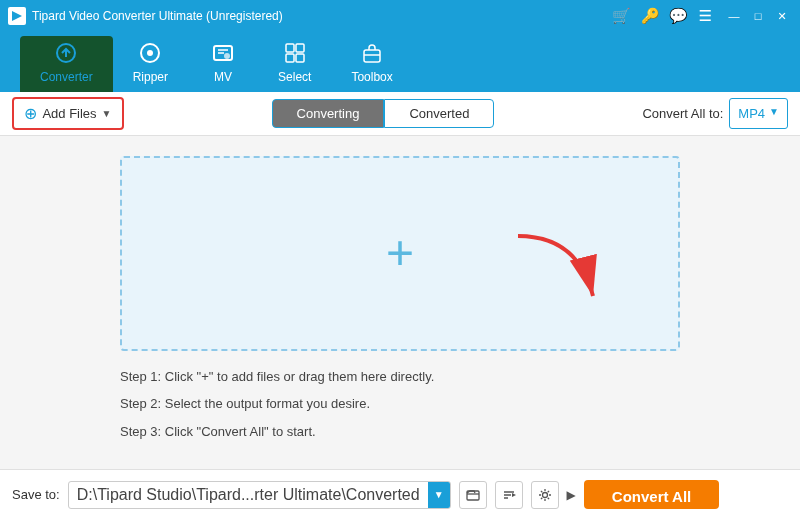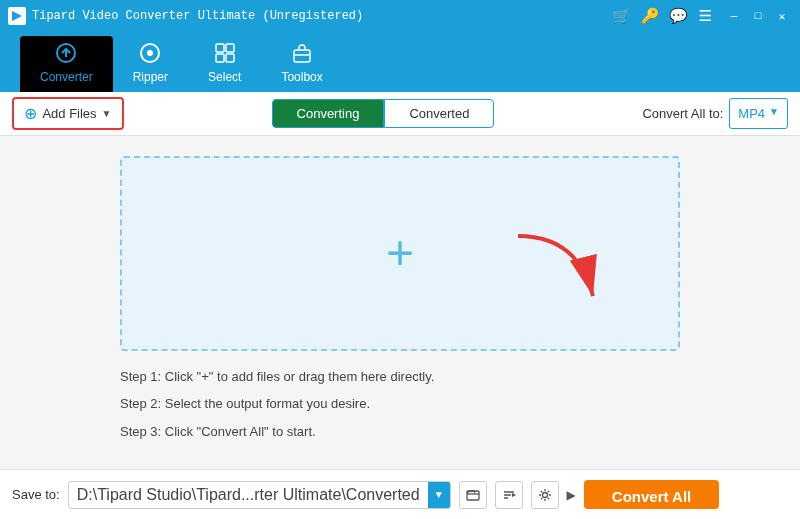--- a/index.html
+++ b/index.html
@@ -8,21 +8,20 @@
     
     #titlebar {
       background: #1a9fd8;
       height: 32px;
       display: flex;
       align-items: center;
       padding: 0 8px;
       color: white;
       font-size: 12px;
       user-select: none;
-      font-family: Liberation Mono, monospace;
     }
     #titlebar .app-icon {
       width: 18px; height: 18px; margin-right: 6px;
       background: white;
       border-radius: 2px;
       display: flex; align-items: center; justify-content: center;
     }
     #titlebar .app-icon svg { width: 14px; height: 14px; }
     #titlebar .title-text { flex: 1; }
     #titlebar .win-controls { display: flex; gap: 4px; }
@@ -40,21 +39,21 @@
       padding: 0 20px;
       gap: 0;
     }
     .nav-item {
       display: flex; flex-direction: column; align-items: center;
       padding: 6px 20px 8px;
       color: white; cursor: pointer; font-size: 12px; gap: 3px;
       border-radius: 4px 4px 0 0;
       min-width: 70px;
     }
-    .nav-item.active { background: #000000; color: #1a9fd8; }
+    .nav-item.active { background: #14532d; color: #1a9fd8; }
     .nav-item .nav-icon { font-size: 20px; line-height: 1; }
 
     
     #toolbar {
       background: white;
       height: 44px;
       display: flex;
       align-items: center;
       padding: 0 12px;
       border-bottom: 1px solid #e0e0e0;
@@ -77,21 +76,21 @@
       flex: 1; display: flex; justify-content: center; gap: 0;
     }
     .tab-btn {
       padding: 6px 24px;
       border: 1px solid #1a9fd8;
       background: white;
       cursor: pointer;
       font-size: 13px;
       color: #333;
     }
-    .tab-btn.active { background: #15803d; color: white; }
+    .tab-btn.active { background: #737373; color: white; }
     .tab-btn:first-child { border-radius: 4px 0 0 4px; }
     .tab-btn:last-child { border-radius: 0 4px 4px 0; }
 
     .convert-all-to {
       display: flex; align-items: center; gap: 6px;
       margin-left: auto; font-size: 13px; color: #333;
     }
     .format-select {
       display: flex; align-items: flex-start; gap: 4px;
       border: 1px solid #1a9fd8;
@@ -232,20 +231,30 @@
       <svg width="22" height="22" viewBox="0 0 22 22">
           <circle cx="11" cy="11" r="9" stroke="white" stroke-width="2" fill="none"></circle>
           <circle cx="11" cy="11" r="3" fill="white"></circle>
         </svg>
     </span>
     <span style="color:white;text-align:center;">Ripper</span>
   </div>
   <div class="nav-item">
     <span class="nav-icon">
       <svg width="22" height="22" viewBox="0 0 22 22">
+          <rect x="2" y="4" width="18" height="14" rx="2" stroke="white" stroke-width="2" fill="none"></rect>
+          <path d="M6 8 h10 M6 11 h6" stroke="white" stroke-width="1.5"></path>
+          <circle cx="15" cy="14" r="3" fill="white" opacity="0.7"></circle>
+        </svg>
+    </span>
+    <span style="color:white;">MV</span>
+  </div>
+  <div class="nav-item">
+    <span class="nav-icon">
+      <svg width="22" height="22" viewBox="0 0 22 22">
           <rect x="2" y="2" width="8" height="8" rx="1" stroke="white" stroke-width="1.5" fill="none"></rect>
           <rect x="12" y="2" width="8" height="8" rx="1" stroke="white" stroke-width="1.5" fill="none"></rect>
           <rect x="2" y="12" width="8" height="8" rx="1" stroke="white" stroke-width="1.5" fill="none"></rect>
           <rect x="12" y="12" width="8" height="8" rx="1" stroke="white" stroke-width="1.5" fill="none"></rect>
         </svg>
     </span>
     <span style="color:white;">Select</span>
   </div>
   <div class="nav-item">
     <span class="nav-icon">

